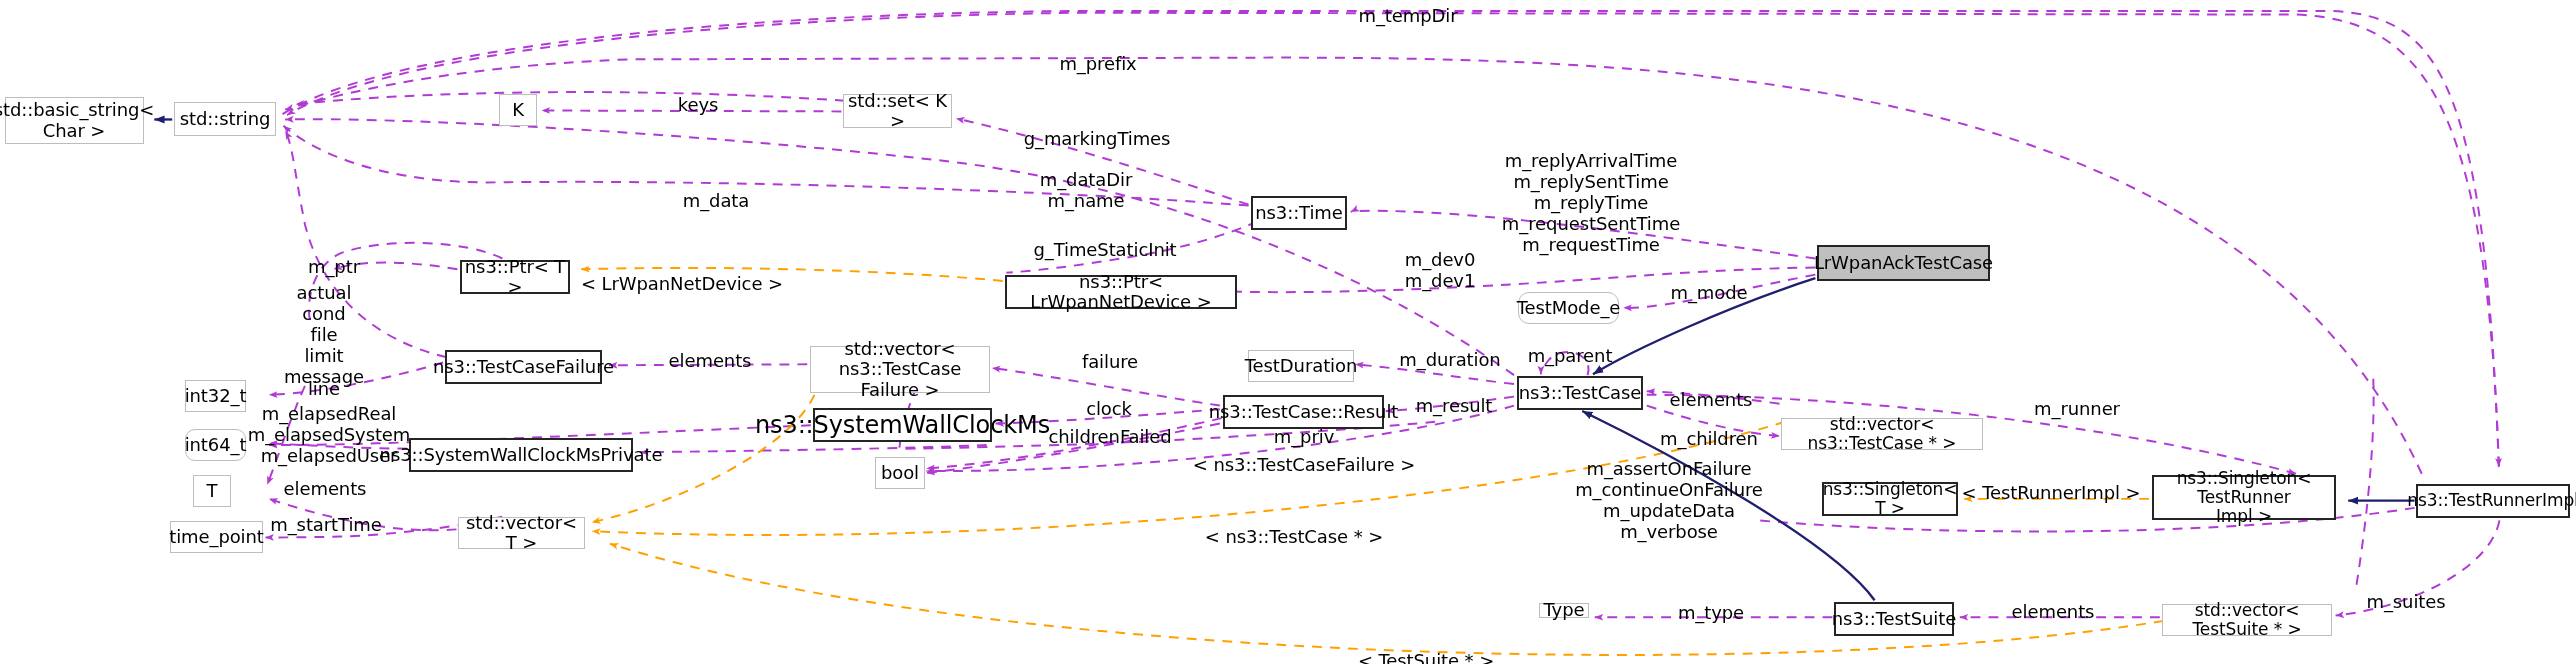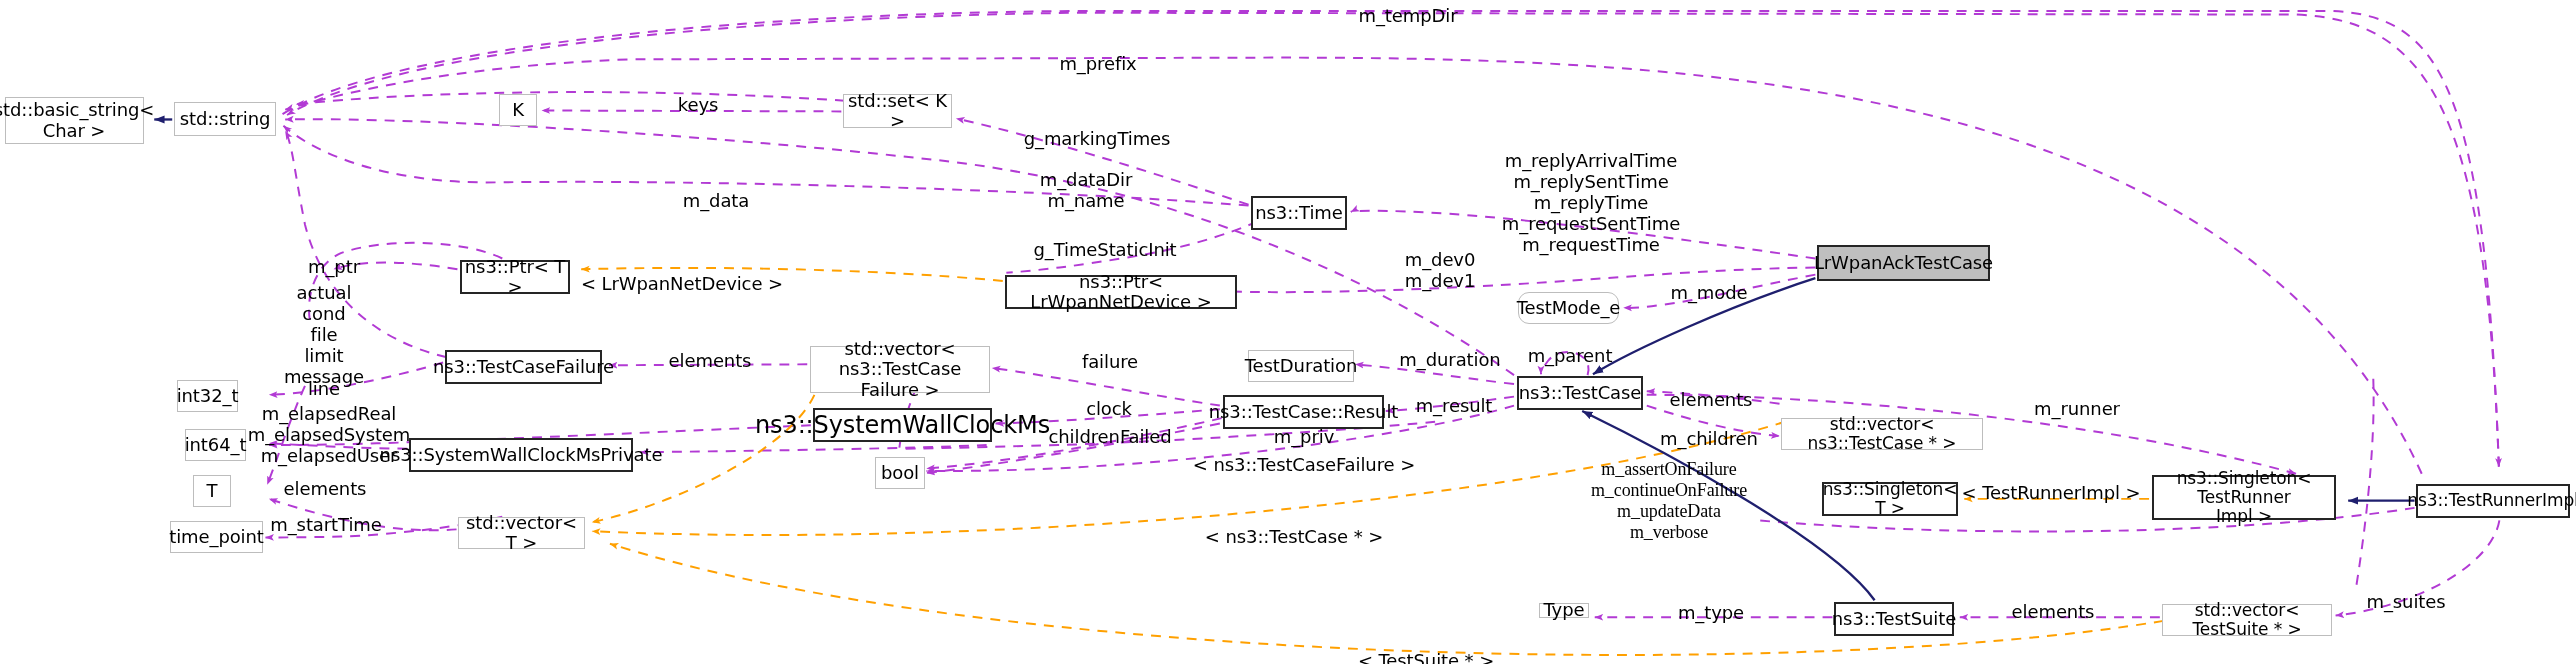--- a/index.html
+++ b/index.html
@@ -198,22 +198,22 @@
       <div class="node solid" style="left: 460px; top: 260px; width: 110px; height: 34px; font-size: 18px;">ns3::Ptr&lt; T &gt;</div>
       <div class="node solid" style="left: 1005px; top: 275px; width: 232px; height: 34px; font-size: 18px;">ns3::Ptr&lt; LrWpanNetDevice &gt;</div>
       <div class="node plain" style="left: 1518px; top: 292px; width: 101px; height: 32px; font-size: 18px; border-radius: 11px;">TestMode_e</div>
       <div class="node plain" style="left: 1248px; top: 350px; width: 106px; height: 32px; font-size: 18px;">TestDuration</div>
       <div class="node solid" style="left: 445px; top: 350px; width: 157px; height: 34px; font-size: 18px;">ns3::TestCaseFailure</div>
       <div class="node plain" style="left: 810px; top: 346px; width: 180px; height: 47px; font-size: 18px;">std::vector&lt; ns3::TestCase
 Failure &gt;</div>
       <div class="node solid" style="left: 1517px; top: 376px; width: 126px; height: 34px; font-size: 18px;">ns3::TestCase</div>
       <div class="node solid" style="left: 1223px; top: 395px; width: 161px; height: 34px; font-size: 18px;">ns3::TestCase::Result</div>
       <div class="node solid" style="left: 813px; top: 408px; width: 179px; height: 34px; font-size: 24px;">ns3::SystemWallClockMs</div>
-      <div class="node plain" style="left: 177px; top: 380px; width: 61px; height: 32px; font-size: 18px;">int32_t</div>
-      <div class="node plain" style="left: 185px; top: 429px; width: 61px; height: 32px; font-size: 18px;">int64_t</div>
+      <div class="node plain" style="left: 185px; top: 380px; width: 61px; height: 32px; font-size: 18px;">int32_t</div>
+      <div class="node plain" style="left: 185px; top: 429px; width: 61px; height: 32px; font-size: 18px; border-radius: 10px;">int64_t</div>
       <div class="node solid" style="left: 409px; top: 438px; width: 224px; height: 34px; font-size: 18px;">ns3::SystemWallClockMsPrivate</div>
       <div class="node plain" style="left: 875px; top: 457px; width: 50px; height: 32px; font-size: 18px;">bool</div>
       <div class="node plain" style="left: 193px; top: 475px; width: 38px; height: 32px; font-size: 18px;">T</div>
       <div class="node plain" style="left: 1781px; top: 418px; width: 202px; height: 32px; font-size: 17px;">std::vector&lt; ns3::TestCase * &gt;</div>
       <div class="node plain" style="left: 170px; top: 521px; width: 93px; height: 32px; font-size: 18px;">time_point</div>
       <div class="node plain" style="left: 458px; top: 517px; width: 127px; height: 32px; font-size: 18px;">std::vector&lt; T &gt;</div>
       <div class="node solid" style="left: 1822px; top: 482px; width: 136px; height: 34px; font-size: 17px;">ns3::Singleton&lt; T &gt;</div>
       <div class="node solid" style="left: 2152px; top: 475px; width: 184px; height: 45px; font-size: 17px;">ns3::Singleton&lt; TestRunner
 Impl &gt;</div>
       <div class="node solid" style="left: 2416px; top: 484px; width: 154px; height: 34px; font-size: 17px;">ns3::TestRunnerImpl</div>
@@ -255,21 +255,21 @@
       <div class="elabel" style="left: 1711px; top: 390px; font-size: 18px;">elements</div>
       <div class="elabel" style="left: 2077px; top: 399px; font-size: 18px;">m_runner</div>
       <div class="elabel" style="left: 329px; top: 404px; font-size: 18px;">m_elapsedReal
 m_elapsedSystem
 m_elapsedUser</div>
       <div class="elabel" style="left: 1110px; top: 427px; font-size: 18px;">childrenFailed</div>
       <div class="elabel" style="left: 1304px; top: 427px; font-size: 18px;">m_priv</div>
       <div class="elabel" style="left: 1709px; top: 429px; font-size: 18px;">m_children</div>
       <div class="elabel" style="left: 1304px; top: 455px; font-size: 18px;">&lt; ns3::TestCaseFailure &gt;</div>
       <div class="elabel" style="left: 325px; top: 479px; font-size: 18px;">elements</div>
-      <div class="elabel" style="left: 1669px; top: 459px; font-size: 18px; font-family: Liberation Serif, serif;">m_assertOnFailure
+      <div class="elabel" style="left: 1669px; top: 459px; font-size: 18px;">m_assertOnFailure
 m_continueOnFailure
 m_updateData
 m_verbose</div>
       <div class="elabel" style="left: 2051px; top: 483px; font-size: 18px;">&lt; TestRunnerImpl &gt;</div>
       <div class="elabel" style="left: 326px; top: 515px; font-size: 18px;">m_startTime</div>
       <div class="elabel" style="left: 1294px; top: 527px; font-size: 18px;">&lt; ns3::TestCase * &gt;</div>
       <div class="elabel" style="left: 1711px; top: 603px; font-size: 18px;">m_type</div>
       <div class="elabel" style="left: 2053px; top: 602px; font-size: 18px;">elements</div>
       <div class="elabel" style="left: 2406px; top: 592px; font-size: 18px;">m_suites</div>
       <div class="elabel" style="left: 1426px; top: 651px; font-size: 18px;">&lt; TestSuite * &gt;</div>

